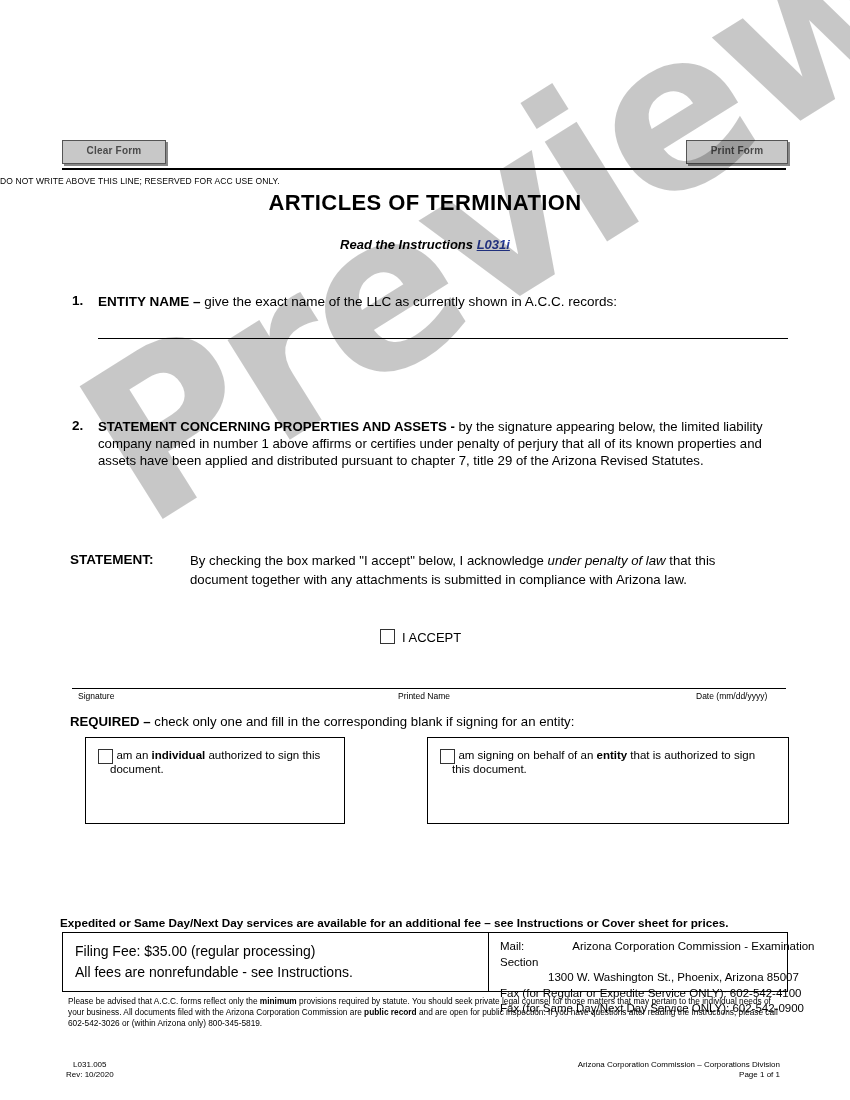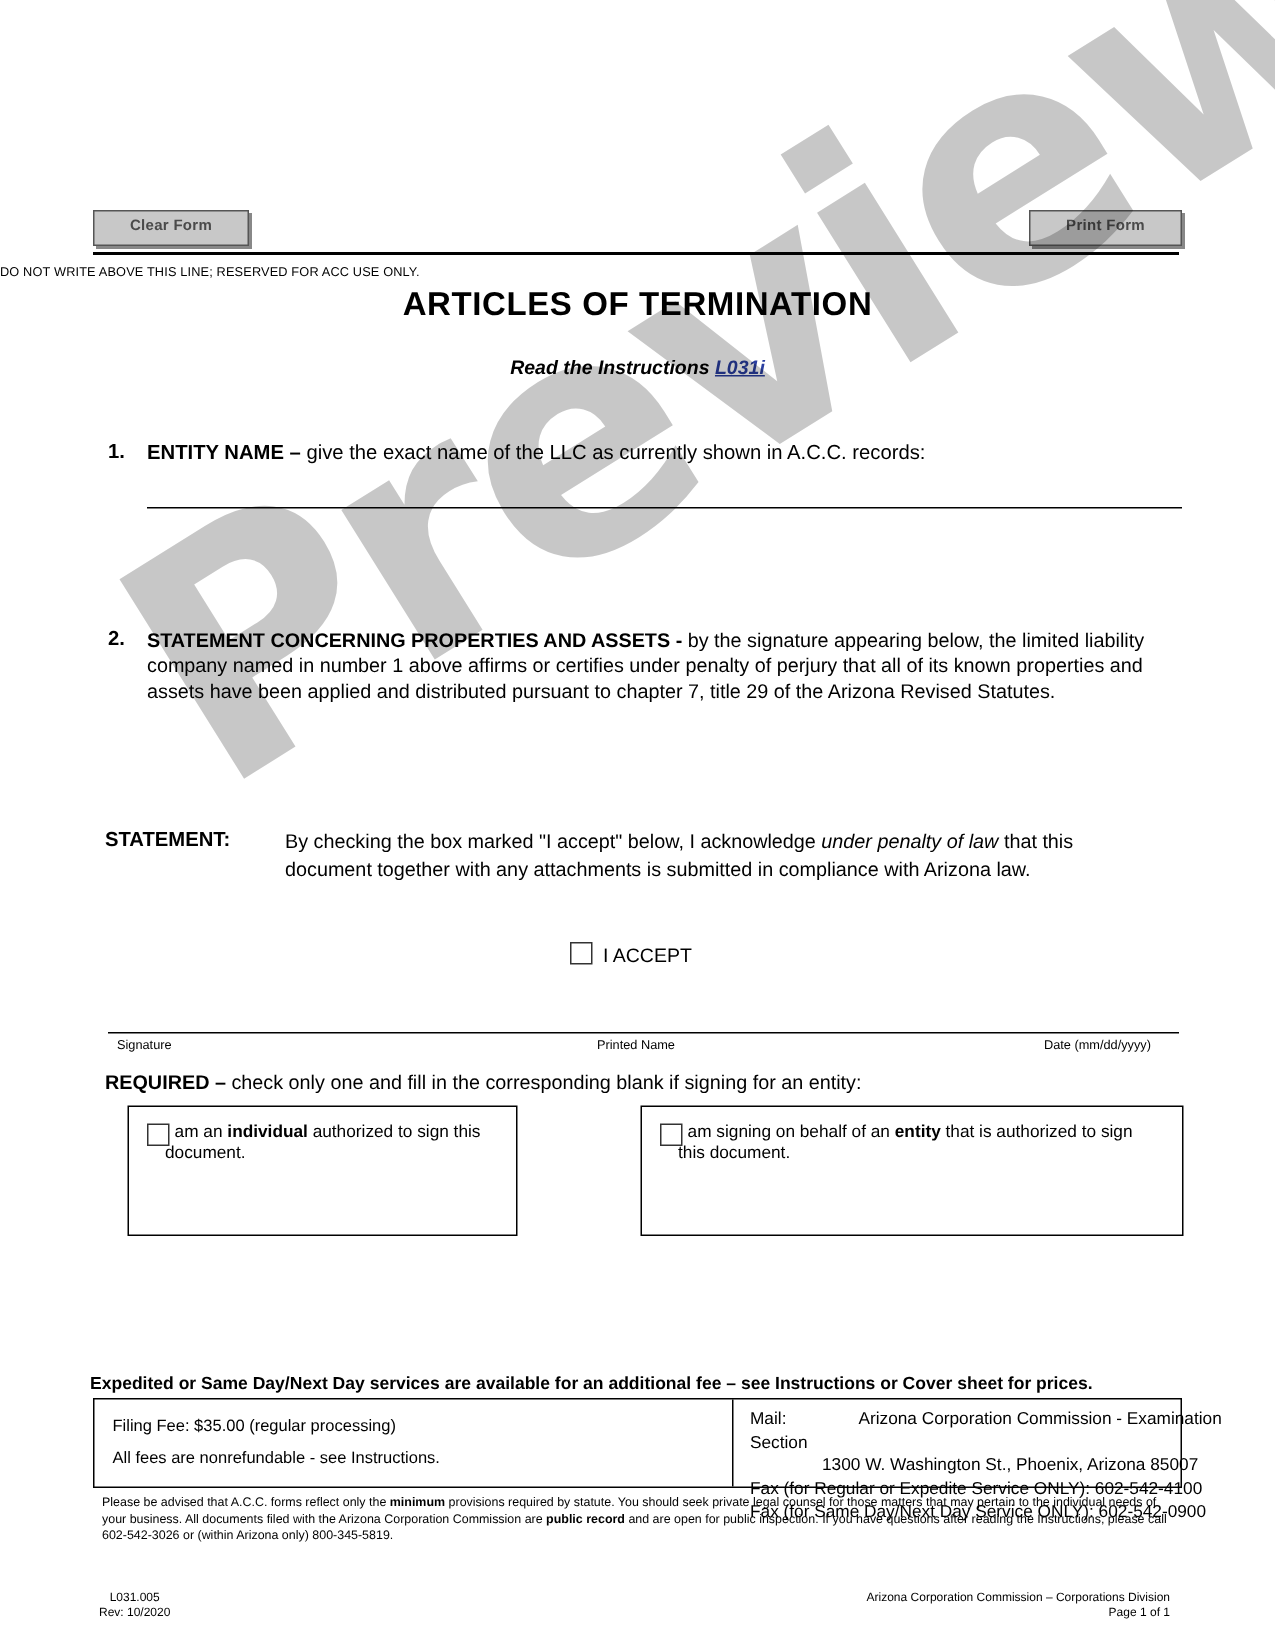--- a/index.html
+++ b/index.html
@@ -135,21 +135,21 @@
     font-size:11.7px; font-weight:bold;
   }
   .fee-table {
     position:absolute; left:62px; top:932px; width:724px; height:58px;
     border:1px solid #000;
   }
   .fee-divider {
     position:absolute; left:425px; top:0; width:0; height:58px;
     border-left:1px solid #000;
   }
-  .fee-left { position:absolute; left:12px; top:8px; font-size:11px; line-height:21px; }
+  .fee-left { position:absolute; left:12px; top:8px; font-size:14px; line-height:21px; }
   .fee-right { position:absolute; left:437px; top:6px; font-size:11.5px; line-height:15.5px; width:340px;}
   .fee-right .indent { margin-left:48px; }
 
   .advise {
     position:absolute; left:68px; top:996px; width:716px;
     font-size:8.3px; line-height:10.8px;
   }
   .advise b { font-weight:bold; }
 
   .footer-left {

